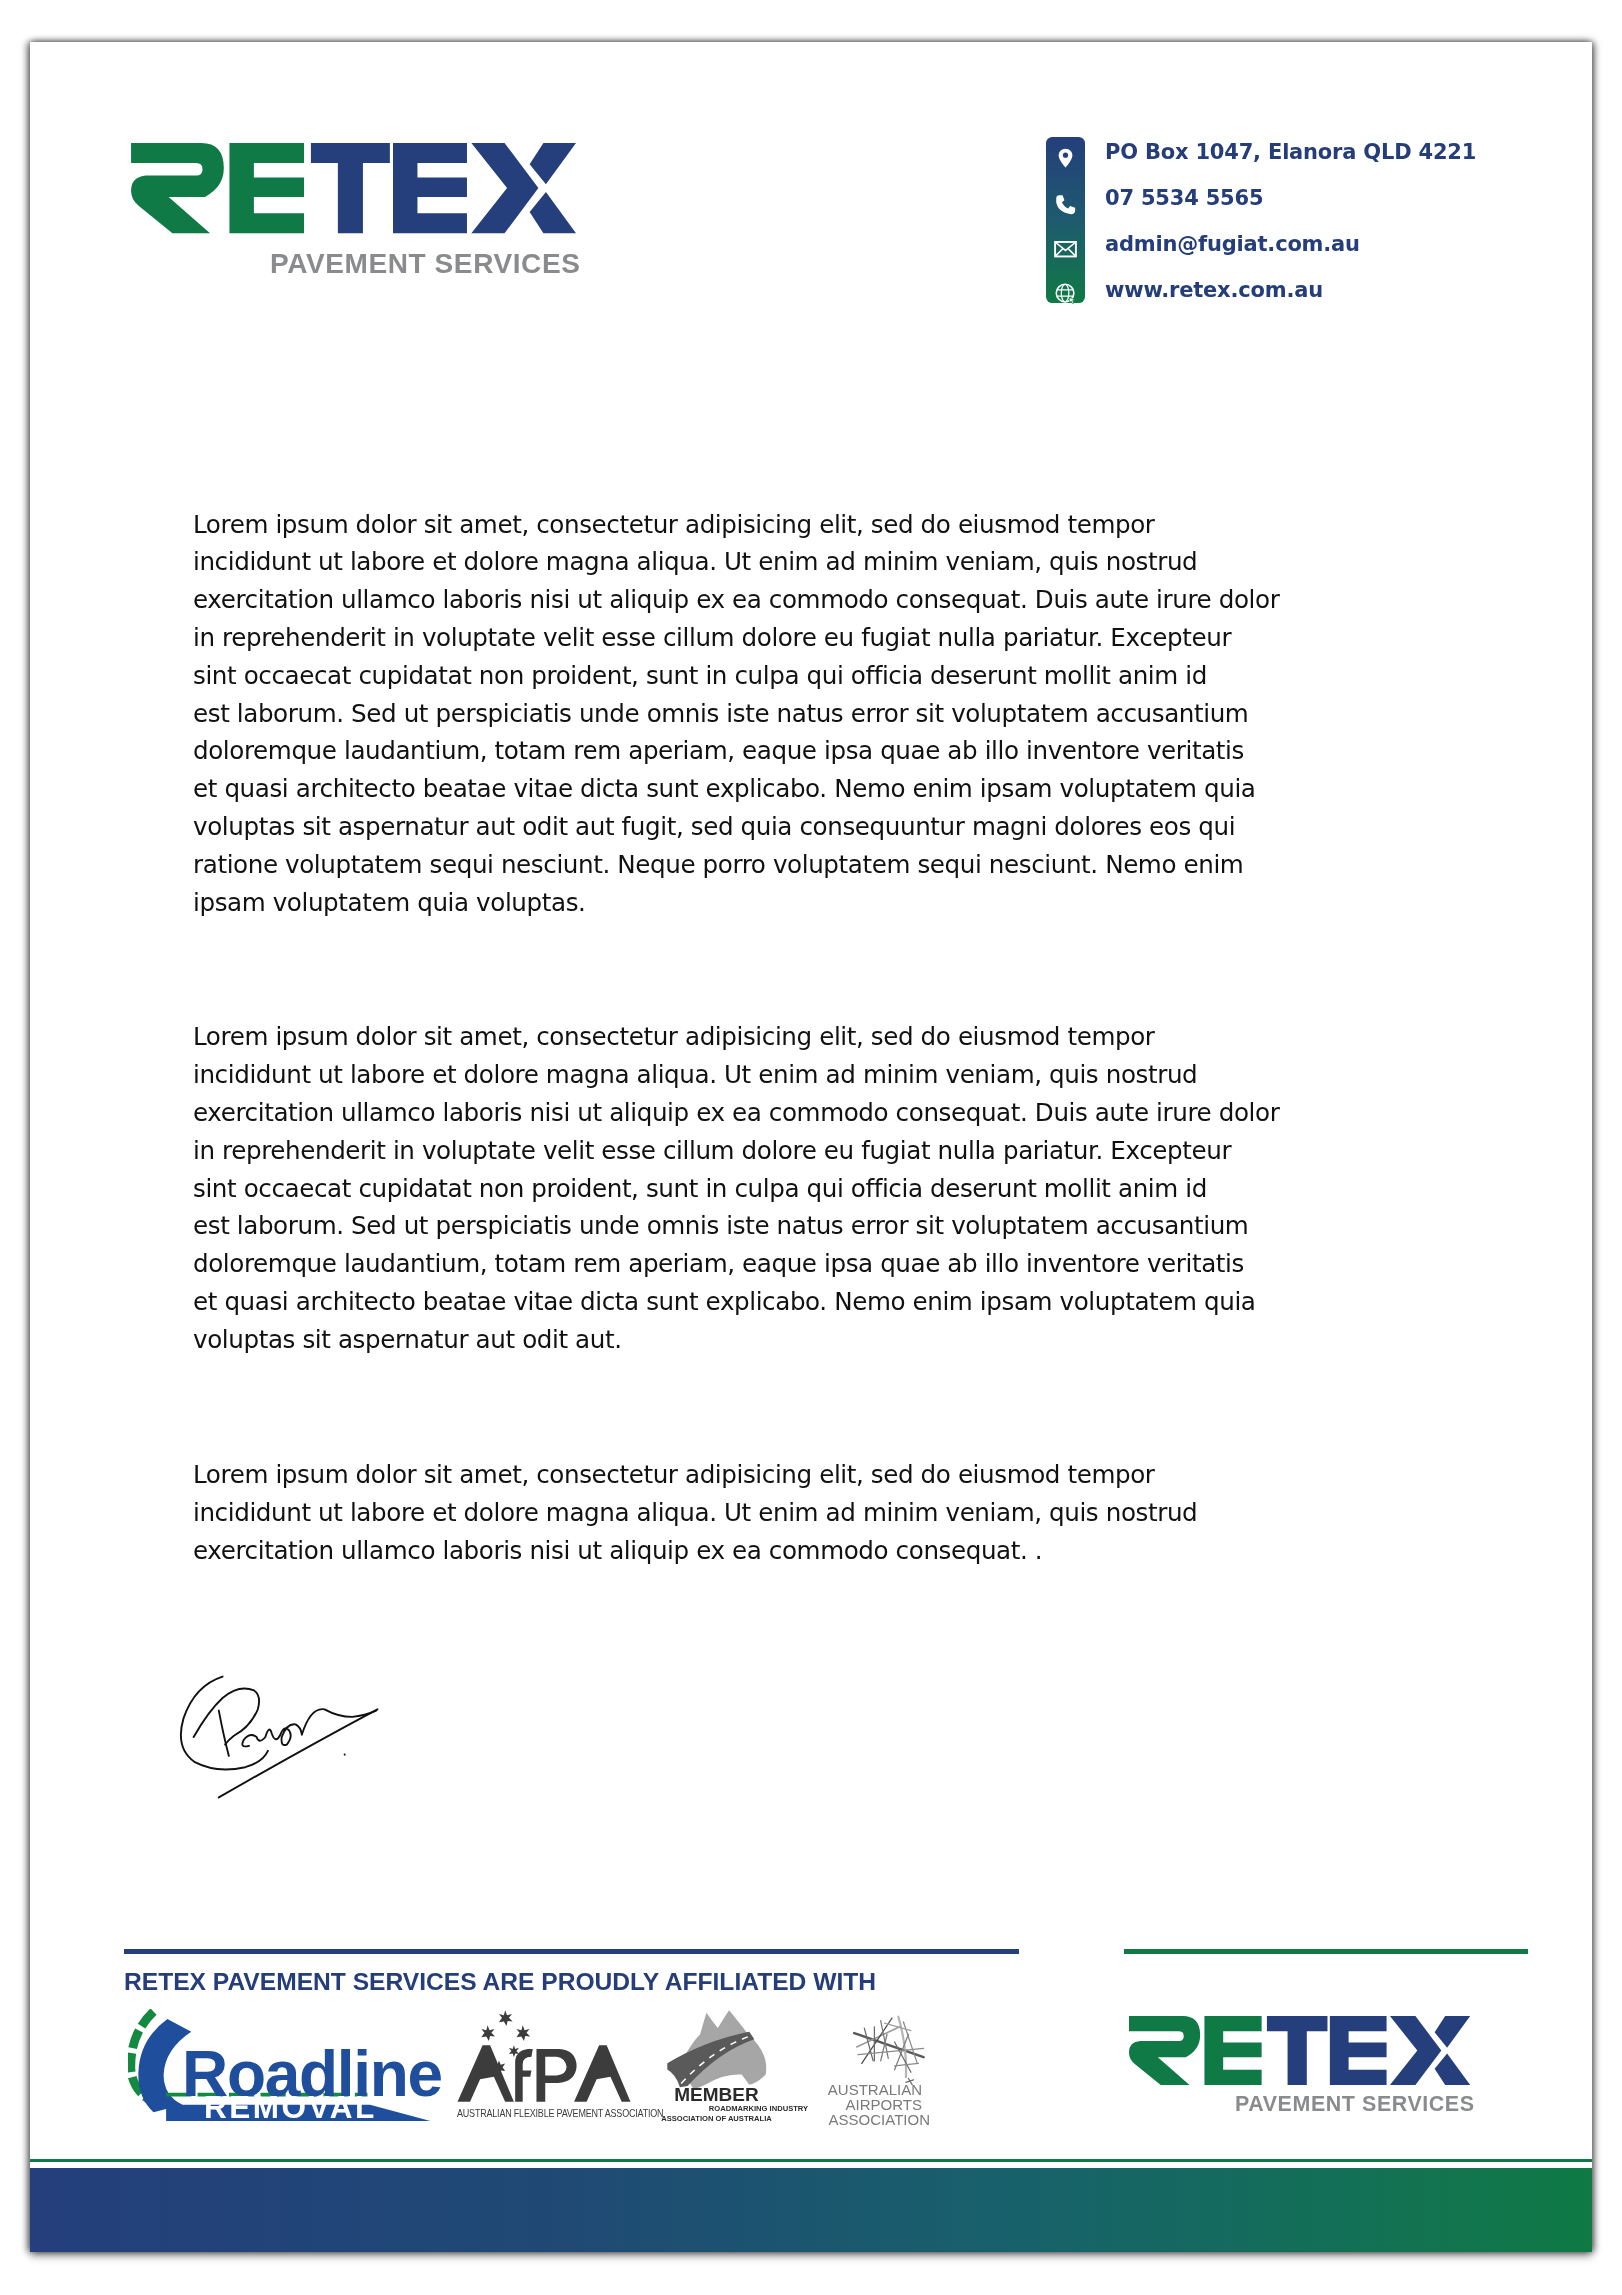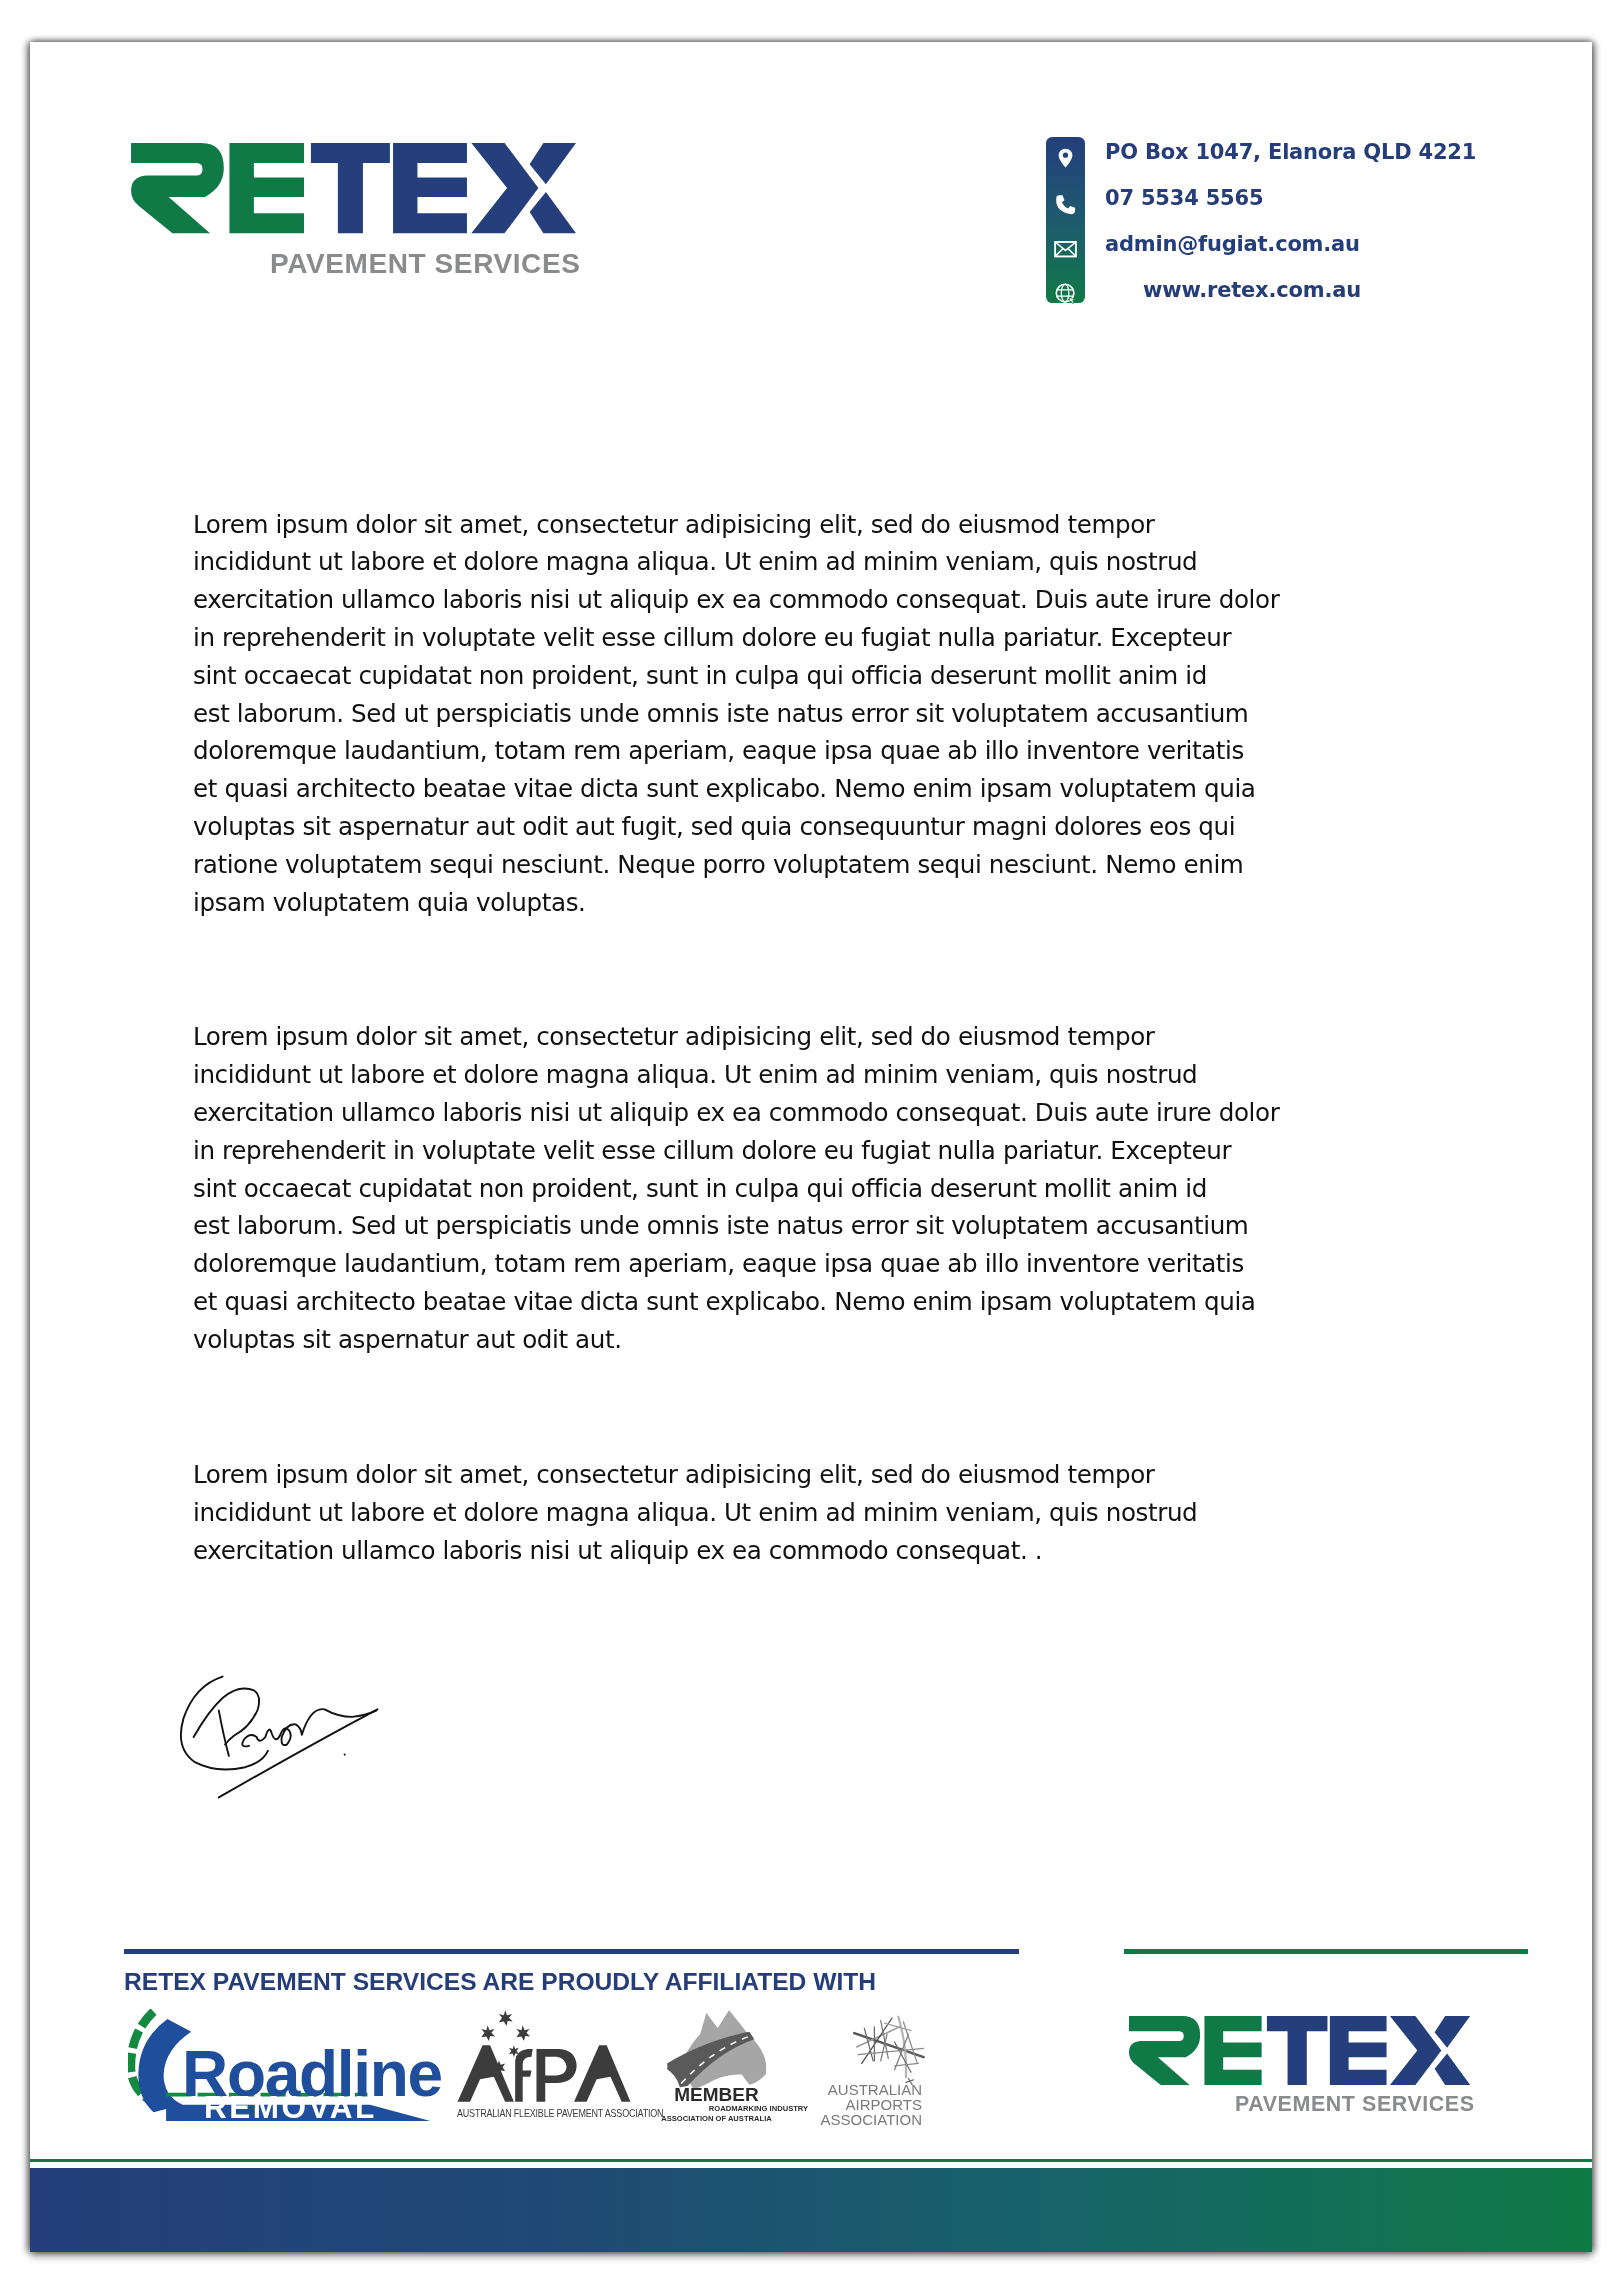--- a/index.html
+++ b/index.html
@@ -95,21 +95,21 @@
           <circle cx="16" cy="16" r="14" fill="none" stroke="#fff" stroke-width="2.5"></circle>
           <ellipse cx="16" cy="16" rx="6" ry="14" fill="none" stroke="#fff" stroke-width="2"></ellipse>
           <path d="M3,11 H29 M3,21 H29" stroke="#fff" stroke-width="2"></path>
           <path d="M23,23 L32,27 L28,28 L30,32 L28,33 L26,29 L23,31 Z" fill="#fff" stroke="#0f7a45" stroke-width="1"></path>
         </svg>
     </div>
   </div>
   <div class="contact-text" style="top:98px;">PO Box 1047, Elanora QLD 4221</div>
   <div class="contact-text" style="top:144px;">07 5534 5565</div>
   <div class="contact-text" style="top:190px;">admin@fugiat.com.au</div>
-  <div class="contact-text" style="top:236px;margin-left:38px;">www.retex.com.au</div>
+  <div class="contact-text" style="top:236px;">www.retex.com.au</div>
 
   <div id="body-text">
       <div>
         <div class="para-line" style="top: 464px; word-spacing: 0px; text-align: left; text-align-last: left;"><span style="white-space: nowrap;">Lorem ipsum dolor sit amet, consectetur adipisicing elit, sed do eiusmod tempor</span></div>
         <div class="para-line" style="top: 501px; word-spacing: 0px; text-align: left; text-align-last: left;"><span style="white-space: nowrap;">incididunt ut labore et dolore magna aliqua. Ut enim ad minim veniam, quis nostrud</span></div>
         <div class="para-line" style="top: 539px; word-spacing: 0px; text-align: left; text-align-last: left;"><span style="white-space: nowrap;">exercitation ullamco laboris nisi ut aliquip ex ea commodo consequat. Duis aute irure dolor</span></div>
         <div class="para-line" style="top: 577px; word-spacing: 0px; text-align: left; text-align-last: left;"><span style="white-space: nowrap;">in reprehenderit in voluptate velit esse cillum dolore eu fugiat nulla pariatur. Excepteur</span></div>
         <div class="para-line" style="top: 615px; word-spacing: 0px; text-align: left; text-align-last: left;"><span style="white-space: nowrap;">sint occaecat cupidatat non proident, sunt in culpa qui officia deserunt mollit anim id</span></div>
         <div class="para-line" style="top: 653px; word-spacing: 0px; text-align: left; text-align-last: left;"><span style="white-space: nowrap;">est laborum. Sed ut perspiciatis unde omnis iste natus error sit voluptatem accusantium</span></div>
         <div class="para-line" style="top: 690px; word-spacing: 0px; text-align: left; text-align-last: left;"><span style="white-space: nowrap;">doloremque laudantium, totam rem aperiam, eaque ipsa quae ab illo inventore veritatis</span></div>
@@ -211,21 +211,21 @@
         <path d="M172,40 L150,96" stroke="#7a7a7a" stroke-width="2"></path>
         <path d="M92,72 L196,62" stroke="#8a8a8a" stroke-width="2"></path>
         <path d="M150,90 L188,86" stroke="#8a8a8a" stroke-width="2"></path>
         <path d="M164,20 L186,86" stroke="#8a8a8a" stroke-width="2"></path>
         <path d="M134,22 L176,34" stroke="#a0a0a0" stroke-width="2"></path>
         <path d="M172,110 L178,120 M168,116 L180,112" stroke="#6a6a6a" stroke-width="2"></path>
       </g>
     </svg>
     <div class="abs" style="left:0; width:122px; text-align:right; top:73px; font-family:'Liberation Sans',sans-serif; font-size:15px; color:#7a7a7a; line-height:15px; white-space:nowrap;">AUSTRALIAN</div>
     <div class="abs" style="left:0; width:122px; text-align:right; top:88px; font-family:'Liberation Sans',sans-serif; font-size:15px; color:#7a7a7a; line-height:15px; white-space:nowrap;">AIRPORTS</div>
-    <div class="abs" style="left:0; width:122px; text-align:right; top:103px; font-family:'Liberation Sans',sans-serif; font-size:15px; color:#7a7a7a; line-height:15px; white-space:nowrap;">ASSOCIATION</div>
+    <div class="abs" style="left:8px; width:122px; text-align:right; top:103px; font-family:'Liberation Sans',sans-serif; font-size:15px; color:#7a7a7a; line-height:15px; white-space:nowrap;">ASSOCIATION</div>
   </div>
 
   <div class="abs" style="left:1099px; top:1974px; width:358px; height:101px;">
     <svg width="358" height="72" viewBox="0 0 745 150" class="abs" style="left:0; top:0;" preserveAspectRatio="none">
       <path fill="#0f7a45" d="M0,0 H112 Q148,0 148,40 Q148,70 118,86 L60,86 L126,144 H66 L12,100 Q0,90 0,76 Q0,54 24,52 H104 Q114,52 114,42 Q114,32 104,32 H0 Z"></path>
       <path fill="#0f7a45" d="M157,0 H276 V32 H196 V55 H276 V86 H196 V112 H276 V144 H157 Z"></path>
       <path fill="#243f7c" d="M287,0 H413 V32 H370 V144 H330 V32 H287 Z"></path>
       <path fill="#243f7c" d="M418,0 H536 V32 H457 V55 H536 V86 H457 V112 H536 V144 H418 Z"></path>
       <path fill="#243f7c" d="M543,0 H596 L650,72 L596,144 H543 L600,72 Z"></path>
       <path fill="#243f7c" d="M658,0 H710 L662,66 L636,34 Z M636,110 L662,78 L710,144 H658 Z"></path>

